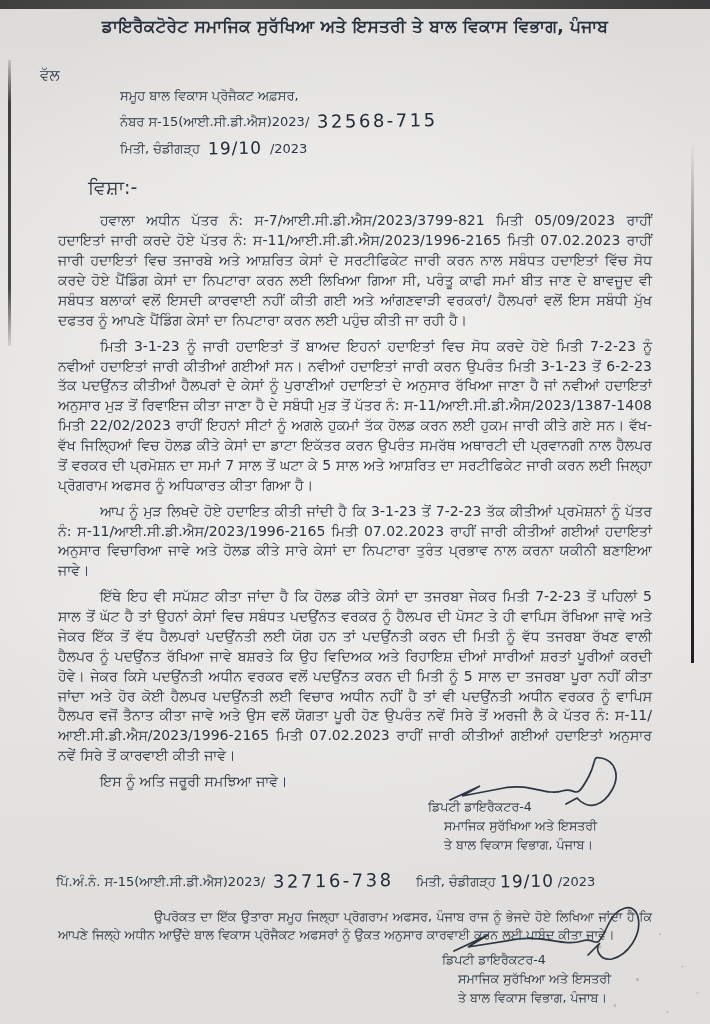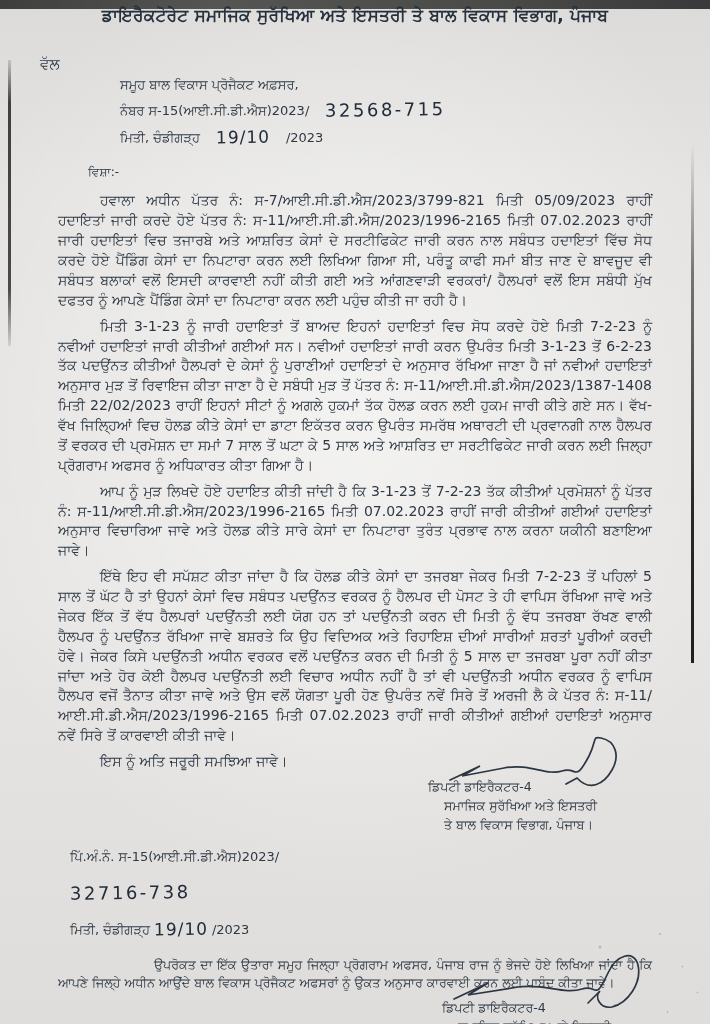--- a/index.html
+++ b/index.html
@@ -23,44 +23,44 @@
   .scan-noise{position:absolute;right:-10px;bottom:-14px;width:150px;height:130px;opacity:.5;
     background:
       radial-gradient(circle 3px at 20% 30%, #9a9892 40%, transparent 60%),
       radial-gradient(circle 2px at 60% 20%, #a5a39d 40%, transparent 60%),
       radial-gradient(circle 3px at 45% 55%, #98968f 40%, transparent 60%),
       radial-gradient(circle 2px at 75% 45%, #a2a09a 40%, transparent 60%),
       radial-gradient(circle 3px at 30% 75%, #9d9b94 40%, transparent 60%),
       radial-gradient(circle 2px at 65% 80%, #96948d 40%, transparent 60%),
       radial-gradient(circle 2px at 85% 65%, #a4a29b 40%, transparent 60%);
     filter:blur(.4px);}
-  .header{position:relative;text-align:center;padding-top:5px;}
+  .header{position:relative;text-align:center;padding-top:16px;}
   .header .l1{font-size:17px;font-weight:bold;letter-spacing:.2px;color:#27313d;}
   .header .l2{font-size:13.5px;font-weight:bold;margin-top:3px;color:#27313d;}
   .to-label{margin:30px 0 2px 40px;font-size:15px;}
   .addressee{margin-left:120px;font-size:13px;line-height:1.55;}
-  .num-line{display:flex;align-items:baseline;gap:16px;}
+  .num-line{display:flex;align-items:baseline;gap:8px;}
   .handwritten{font-size:18px;letter-spacing:2.5px;font-weight:500;color:#232d3a;
     transform:rotate(-.8deg);display:inline-block;position:relative;top:1px;}
   .hw-date{font-size:17px;letter-spacing:1px;}
-  .subject-row{display:flex;margin:16px 0 0 88px;font-size:12px;}
+  .subject-row{display:flex;margin:16px 0 0 88px;font-size:19px;}
   .subject-row .lbl{width:97px;flex:none;}
   .subject-row .txt{width:520px;font-weight:500;}
   .body-text{margin:12px 58px 0 58px;font-size:14px;line-height:1.42;text-align:justify;}
   .body-text p{margin:0 0 6px 0;text-indent:42px;}
   .body-text p.no-just{text-align:left;}
   .sig-block{position:relative;width:230px;font-size:12.6px;line-height:1.5;}
   .sig-block .scribble{position:absolute;}
   .sig1{margin:2px 52px 0 auto;}
   .sig1 .scribble{top:-46px;left:18px;}
   .sig2{margin:6px 38px 0 auto;}
   .sig2 .scribble{top:-52px;left:6px;}
   .sig-name{position:relative;z-index:2;}
   .sig-dept{margin-left:16px;}
-  .endorse-line{display:flex;align-items:baseline;gap:16px;margin:14px 0 0 56px;font-size:13px;font-weight:500;flex-direction:column;}
+  .endorse-line{display:flex;align-items:baseline;gap:8px;margin:14px 0 0 56px;font-size:13px;font-weight:500;}
   .endorse-line .date-part{margin-left:14px;display:flex;align-items:baseline;gap:4px;}
   .endorse-para{margin:18px 58px 0 58px;font-size:12.6px;line-height:1.5;text-align:justify;}
   .endorse-para p{margin:0;text-indent:96px;}
 </style>
 </head>
 <body>
 
 <div class="page">
 
   <div class="scan-topbar"></div>

